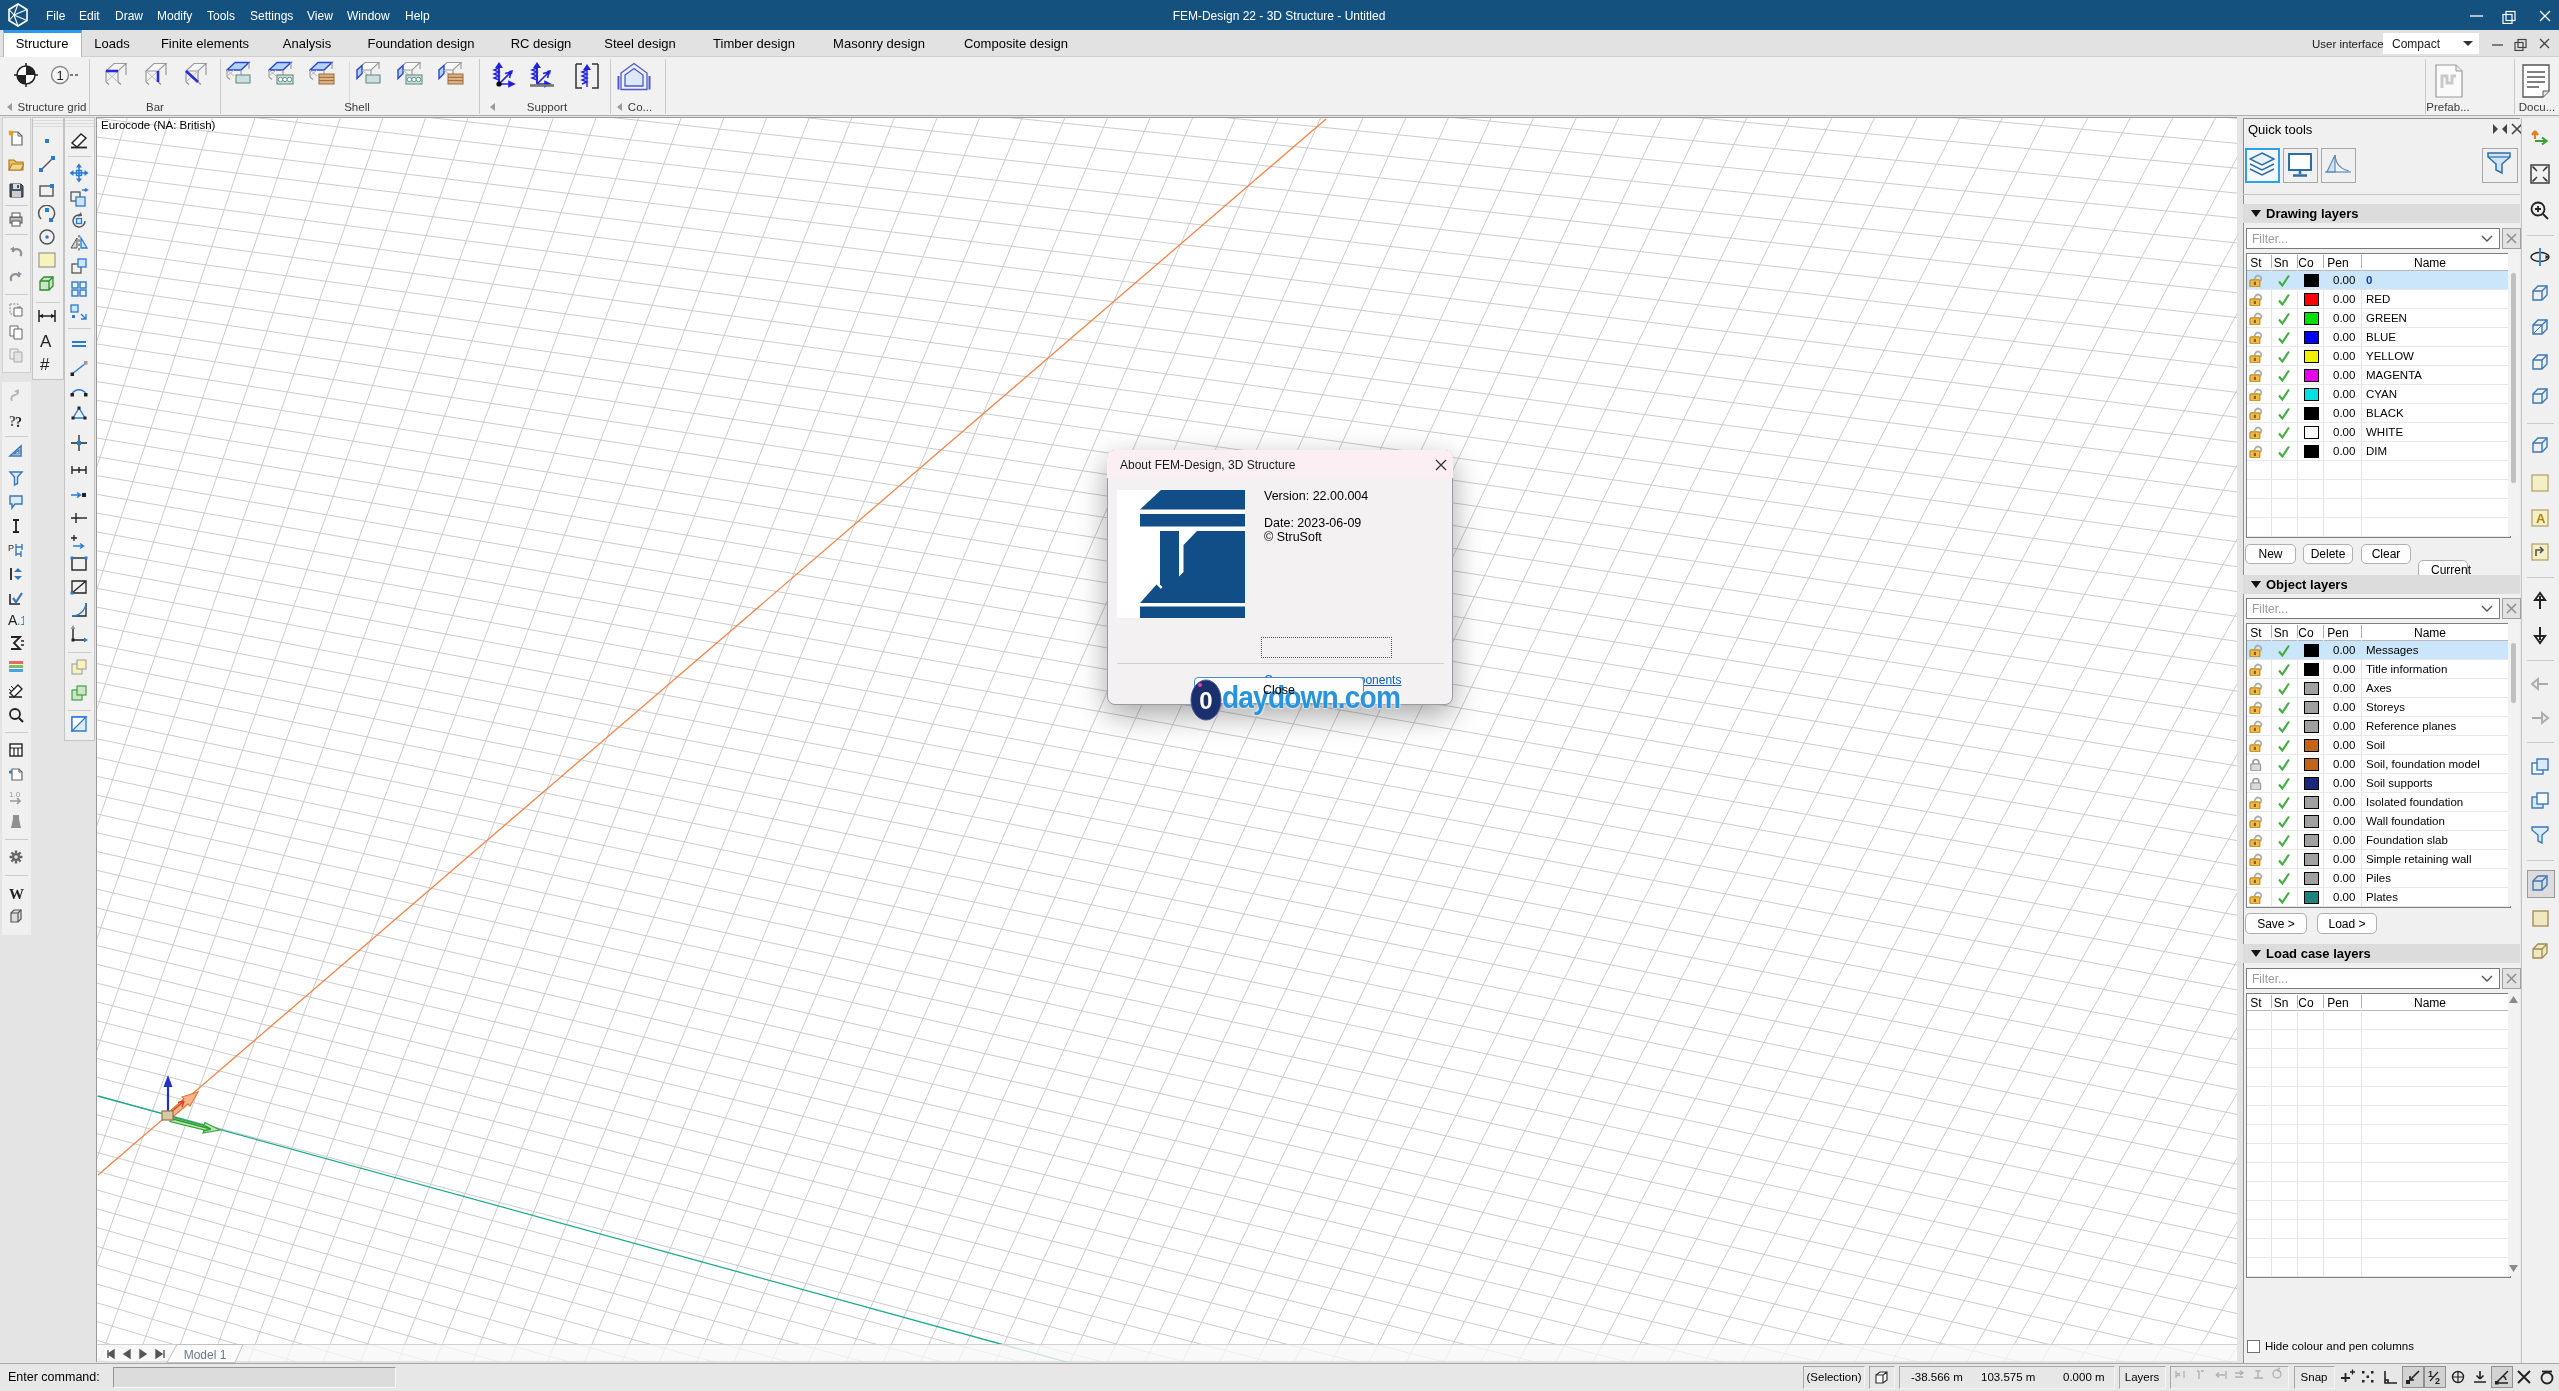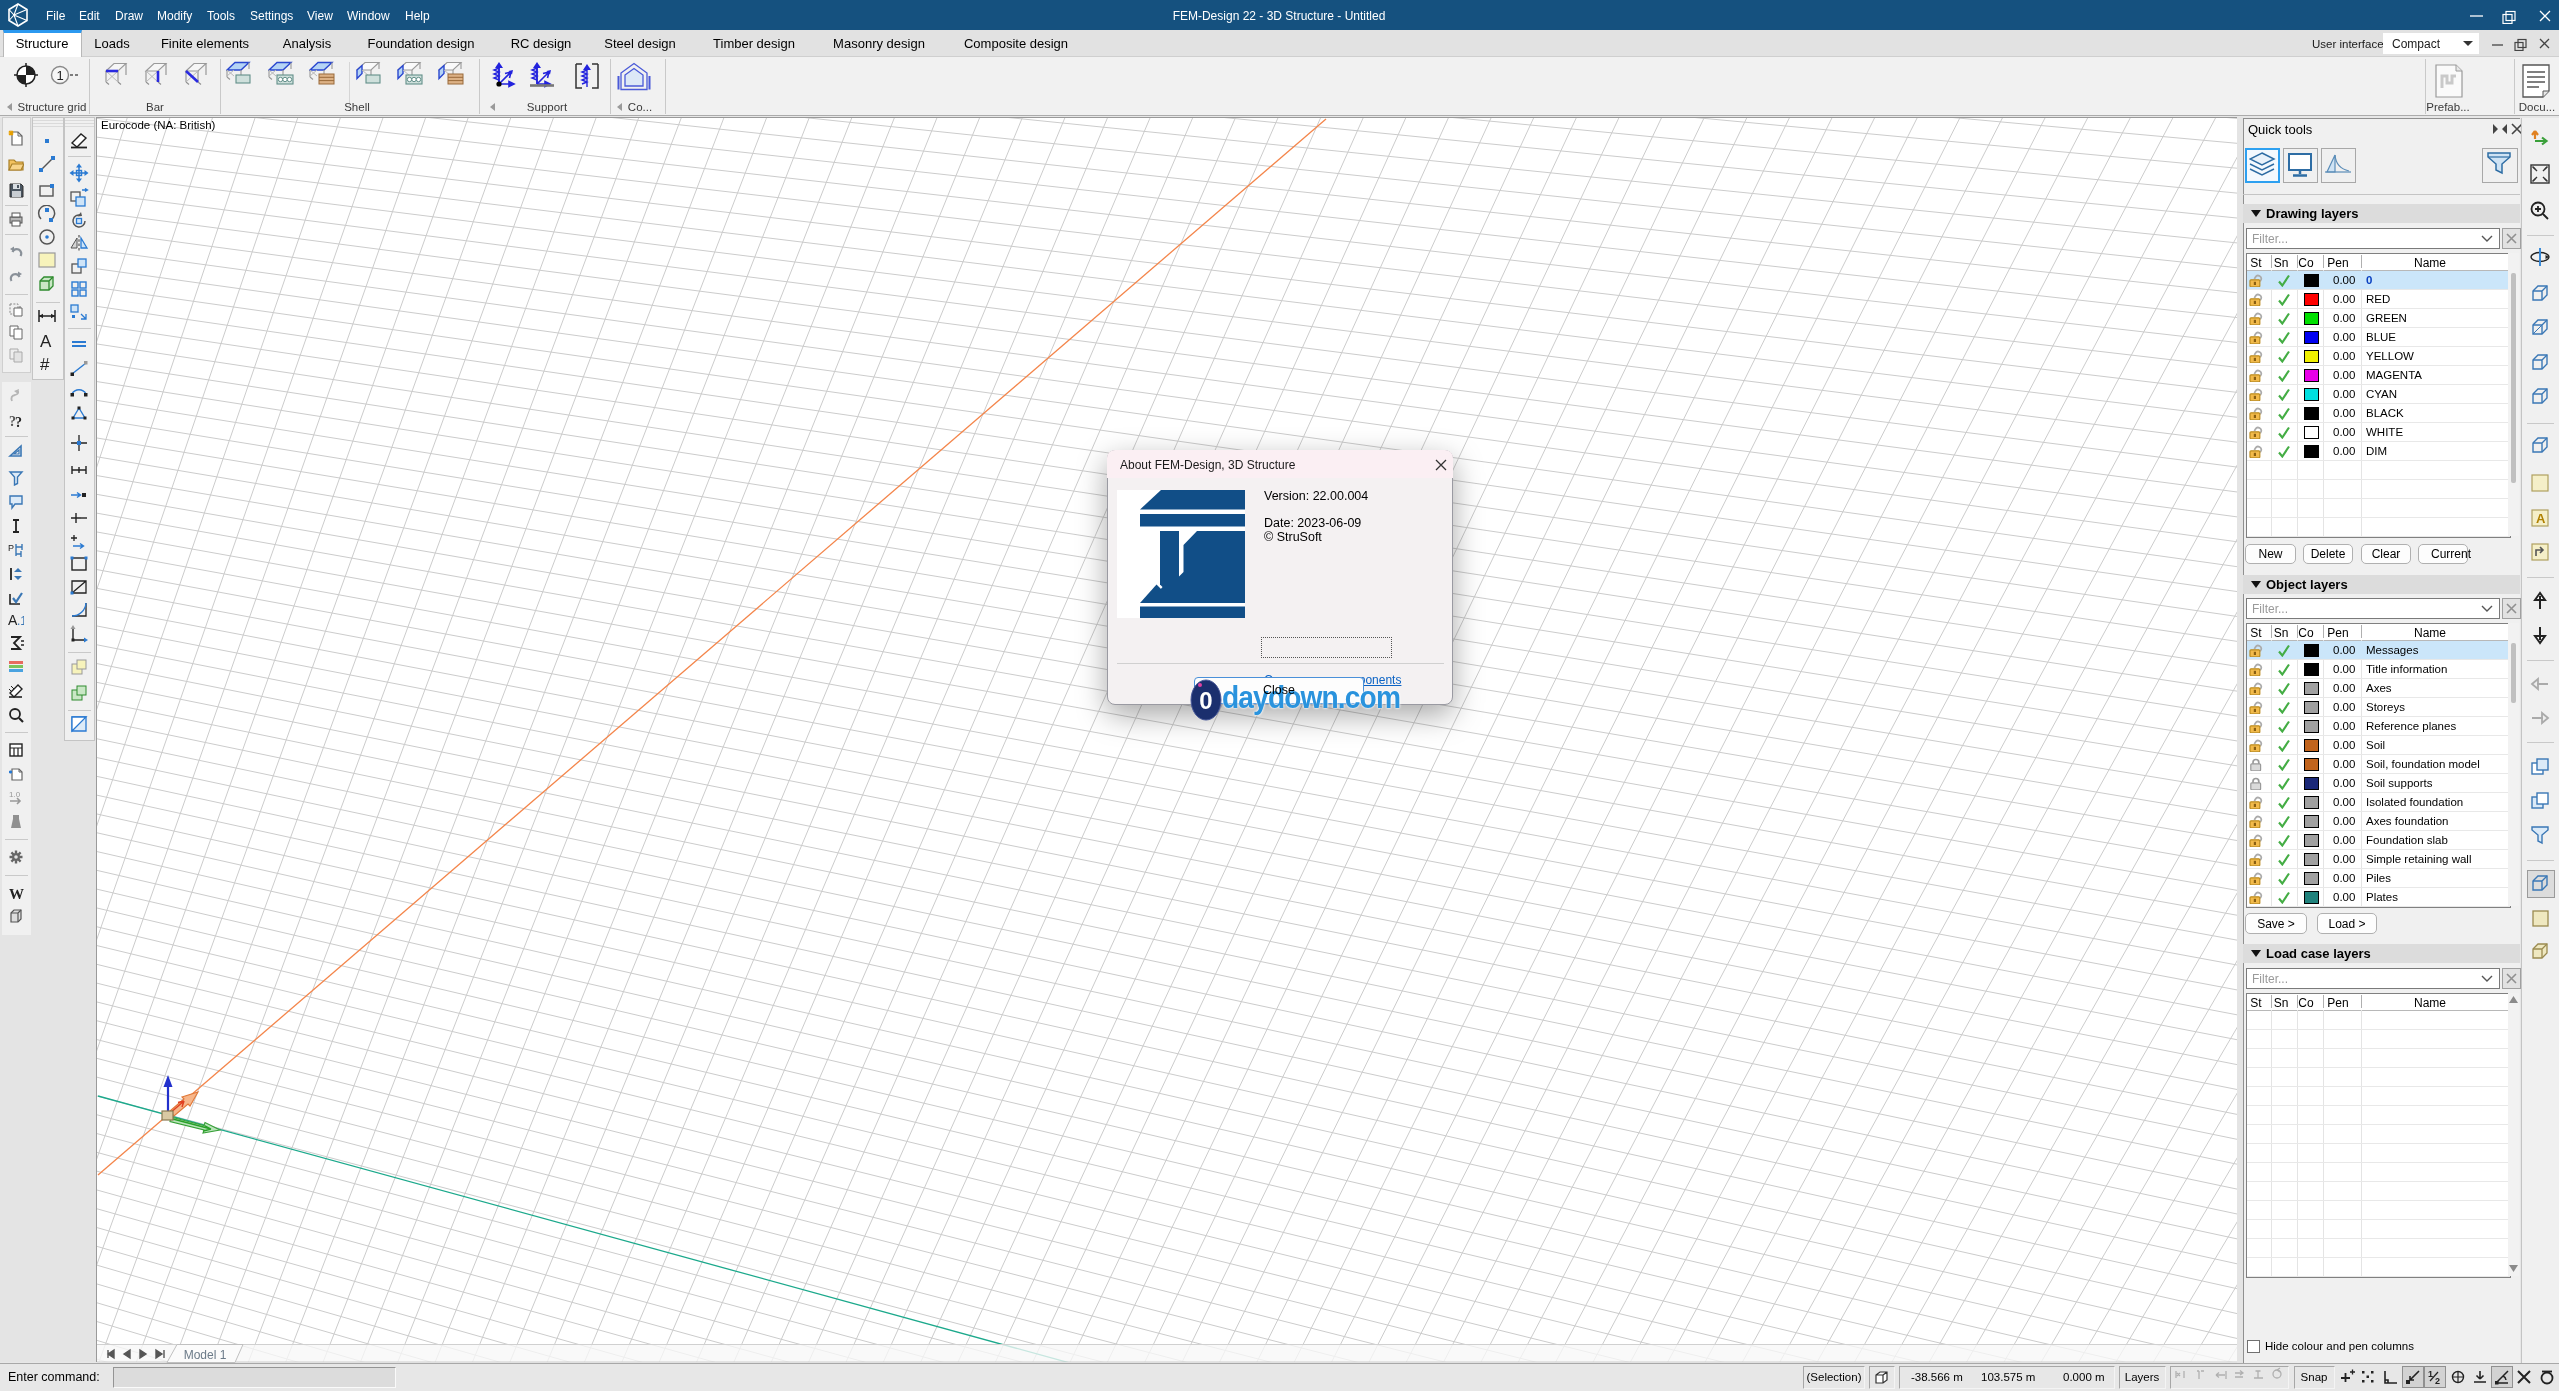--- a/index.html
+++ b/index.html
@@ -853,21 +853,21 @@
 <div style="position:absolute;left:2366px;top:446px;font-size:11.5px;color:#000;font-weight:normal;white-space:nowrap;line-height:1;">DIM</div>
 <div style="position:absolute;left:2247px;top:479px;width:263px;height:1px;background:#e8e8e8;"></div>
 <div style="position:absolute;left:2247px;top:498px;width:263px;height:1px;background:#e8e8e8;"></div>
 <div style="position:absolute;left:2247px;top:517px;width:263px;height:1px;background:#e8e8e8;"></div>
 <div style="position:absolute;left:2247px;top:536px;width:263px;height:1px;background:#e8e8e8;"></div>
 <div style="position:absolute;left:2508px;top:253px;width:11px;height:283px;background:#f2f2f2;"></div>
 <div style="position:absolute;left:2511px;top:273px;width:5px;height:210px;background:#c0c0c0;border-radius:2px;"></div>
 <div class="btn" style="left:2245px;top:544px;width:51px;height:20px;line-height:19px;">New</div>
 <div class="btn" style="left:2303px;top:544px;width:50px;height:20px;line-height:19px;">Delete</div>
 <div class="btn" style="left:2361px;top:544px;width:50px;height:20px;line-height:19px;">Clear</div>
-<div class="btn" style="left:2418px;top:544px;width:50px;height:20px;line-height:19px;padding-left:12px;">Current</div>
+<div class="btn" style="left:2418px;top:560px;width:50px;height:20px;line-height:19px;padding-left:12px;">Current</div>
 <div style="position:absolute;left:2243px;top:575px;width:277px;height:19px;background:#dcdcdc;"></div>
 <svg style="position:absolute;left:2251px;top:581px" width="10" height="8" viewBox="0 0 10 8">
     <path d="M0 0 h10 l-5 7 z" fill="#111"></path>
   </svg>
 <div style="position:absolute;left:2266px;top:578px;font-size:13px;color:#000;font-weight:bold;white-space:nowrap;line-height:1;">Object layers</div>
 <div style="position:absolute;left:2246px;top:598px;width:254px;height:21px;background:#fff;border:1px solid #7a7a7a;"></div>
 <div style="position:absolute;left:2252px;top:603px;font-size:12px;color:#9a9a9a;font-weight:normal;white-space:nowrap;line-height:1;">Filter...</div>
 <svg style="position:absolute;left:2481px;top:605px" width="12" height="8" viewBox="0 0 12 8">
     <path d="M1 1 l5 5 l5 -5" fill="none" stroke="#555" stroke-width="1.4"></path>
   </svg>
@@ -1001,21 +1001,21 @@
 <svg style="position:absolute;left:2249px;top:815px" width="14" height="13" viewBox="0 0 14 13">
     <path d="M5.2 6.5 V4.4 a3.1 3.1 0 0 1 6.2 0 V5.6" fill="none" stroke="#ababab" stroke-width="1.7" transform="rotate(30 8 6)"></path>
     <rect x="1" y="5.8" width="9.8" height="7" rx="1" fill="#f2ba4a" stroke="#bb8b1e" stroke-width="1.2"></rect>
     <rect x="4.8" y="7.8" width="2.2" height="3.2" fill="#8a5f10"></rect>
   </svg>
 <svg style="position:absolute;left:2277px;top:815px" width="14" height="13" viewBox="0 0 14 13">
     <path d="M2 7.5 l3.3 4 L12 1.5" fill="none" stroke="#44ad44" stroke-width="2.1"></path>
   </svg>
 <div style="position:absolute;left:2304px;top:815px;width:15px;height:13px;background:#a0a0a0;border:1px solid #000;"></div>
 <div style="position:absolute;left:2333px;top:816px;font-size:11.5px;color:#000;font-weight:normal;white-space:nowrap;line-height:1;">0.00</div>
-<div style="position:absolute;left:2366px;top:816px;font-size:11.5px;color:#000;font-weight:normal;white-space:nowrap;line-height:1;">Axes foundation</div>
+<div style="position:absolute;left:2366px;top:816px;font-size:11.5px;color:#000;font-weight:normal;white-space:nowrap;line-height:1;">Wall foundation</div>
 <div style="position:absolute;left:2247px;top:849px;width:263px;height:1px;background:#e8e8e8;"></div>
 <svg style="position:absolute;left:2249px;top:834px" width="14" height="13" viewBox="0 0 14 13">
     <path d="M5.2 6.5 V4.4 a3.1 3.1 0 0 1 6.2 0 V5.6" fill="none" stroke="#ababab" stroke-width="1.7" transform="rotate(30 8 6)"></path>
     <rect x="1" y="5.8" width="9.8" height="7" rx="1" fill="#f2ba4a" stroke="#bb8b1e" stroke-width="1.2"></rect>
     <rect x="4.8" y="7.8" width="2.2" height="3.2" fill="#8a5f10"></rect>
   </svg>
 <svg style="position:absolute;left:2277px;top:834px" width="14" height="13" viewBox="0 0 14 13">
     <path d="M2 7.5 l3.3 4 L12 1.5" fill="none" stroke="#44ad44" stroke-width="2.1"></path>
   </svg>
 <div style="position:absolute;left:2304px;top:834px;width:15px;height:13px;background:#a0a0a0;border:1px solid #000;"></div>

